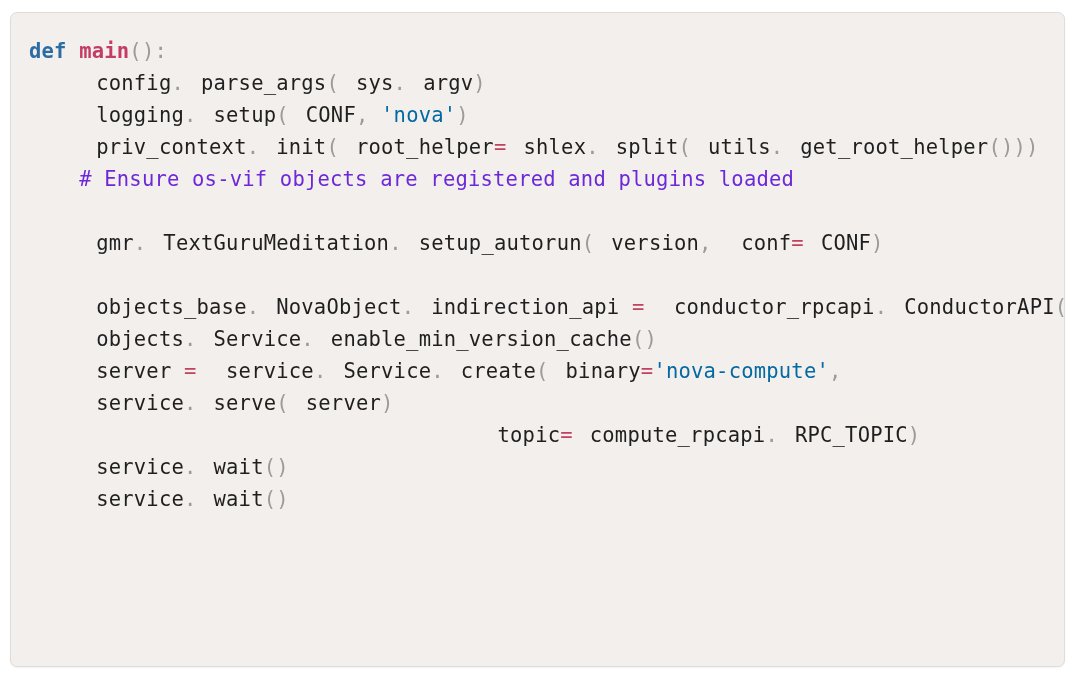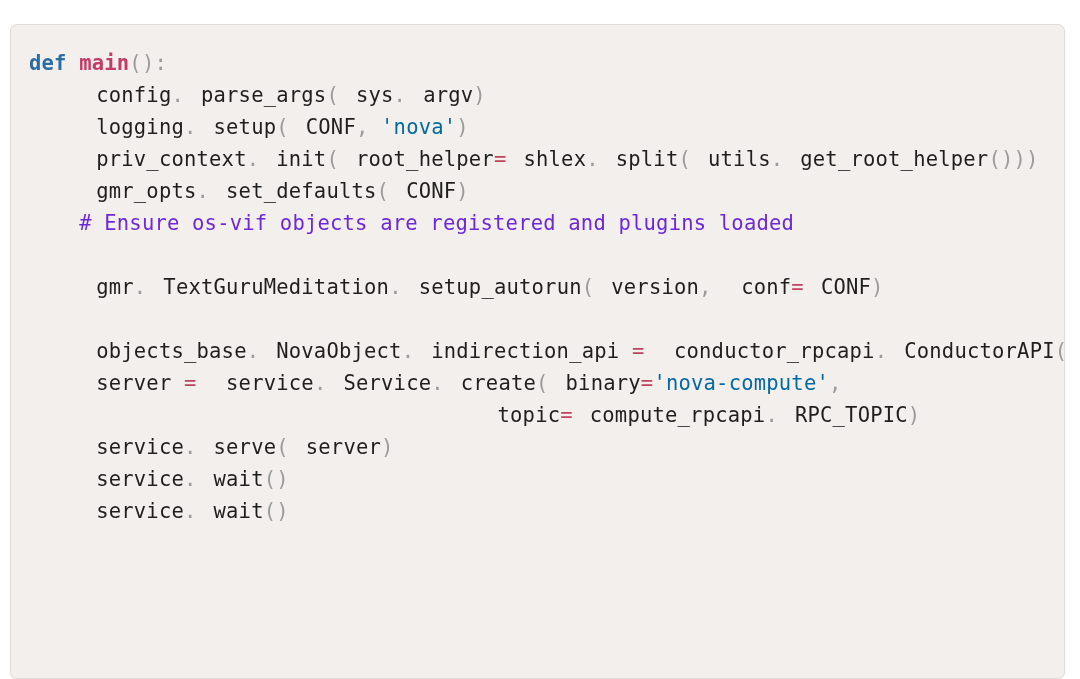--- a/index.html
+++ b/index.html
@@ -9,21 +9,21 @@
   }
   body {
     width: 1080px;
     height: 679px;
     font-family: "DejaVu Sans Mono", monospace;
     overflow: hidden;
   }
   .code-card {
     position: absolute;
     left: 10px;
-    top: 24px;
+    top: 12px;
     width: 1055px;
     height: 655px;
     box-sizing: border-box;
     background: #f2efec;
     border: 1px solid #e0dcd8;
     border-radius: 7px;
     box-shadow: 0 1px 2px rgba(0,0,0,0.05);
     overflow: hidden;
   }
   .code-body {
@@ -55,25 +55,25 @@
 </style>
 </head>
 <body>
 
 <div class="code-card">
   <div class="code-body">
       <div class="line"><span class="t-kw">def</span><span class="t-plain"> </span><span class="t-fn">main</span><span class="t-punc">()</span><span class="t-punc">:</span></div>
       <div class="line"><span class="t-plain">    </span><span class="t-name">config</span><span class="t-punc">.</span><span class="t-name">parse_args</span><span class="t-punc">(</span><span class="t-name">sys</span><span class="t-punc">.</span><span class="t-name">argv</span><span class="t-punc">)</span></div>
       <div class="line"><span class="t-plain">    </span><span class="t-name">logging</span><span class="t-punc">.</span><span class="t-name">setup</span><span class="t-punc">(</span><span class="t-name">CONF</span><span class="t-punc">, </span><span class="t-str">'nova'</span><span class="t-punc">)</span></div>
       <div class="line"><span class="t-plain">    </span><span class="t-name">priv_context</span><span class="t-punc">.</span><span class="t-name">init</span><span class="t-punc">(</span><span class="t-name">root_helper</span><span class="t-op">=</span><span class="t-name">shlex</span><span class="t-punc">.</span><span class="t-name">split</span><span class="t-punc">(</span><span class="t-name">utils</span><span class="t-punc">.</span><span class="t-name">get_root_helper</span><span class="t-punc">()))</span></div>
-      <div class="line"><span class="t-plain">    </span><span class="t-name">gmr_opts</span><span class="t-punc">.</span><span class="t-name">set_defaults</span><span class="t-punc">(</span><span class="t-name">CONF</span><span class="t-punc">)</span></div>
       <div class="line"><span class="t-plain">    </span><span class="t-cmt"># Ensure os-vif objects are registered and plugins loaded</span></div>
       <div class="line blank">&nbsp;</div>
       <div class="line"><span class="t-plain">    </span><span class="t-name">gmr</span><span class="t-punc">.</span><span class="t-name">TextGuruMeditation</span><span class="t-punc">.</span><span class="t-name">setup_autorun</span><span class="t-punc">(</span><span class="t-name">version</span><span class="t-punc">, </span><span class="t-name">conf</span><span class="t-op">=</span><span class="t-name">CONF</span><span class="t-punc">)</span></div>
       <div class="line blank">&nbsp;</div>
       <div class="line"><span class="t-plain">    </span><span class="t-name">objects_base</span><span class="t-punc">.</span><span class="t-name">NovaObject</span><span class="t-punc">.</span><span class="t-name">indirection_api</span><span class="t-plain"> </span><span class="t-op">=</span><span class="t-plain"> </span><span class="t-name">conductor_rpcapi</span><span class="t-punc">.</span><span class="t-name">ConductorAPI</span><span class="t-punc">()</span></div>
+      <div class="line"><span class="t-plain">    </span><span class="t-name">objects</span><span class="t-punc">.</span><span class="t-name">Service</span><span class="t-punc">.</span><span class="t-name">enable_min_version_cache</span><span class="t-punc">()</span></div>
       <div class="line"><span class="t-plain">    </span><span class="t-name">server</span><span class="t-plain"> </span><span class="t-op">=</span><span class="t-plain"> </span><span class="t-name">service</span><span class="t-punc">.</span><span class="t-name">Service</span><span class="t-punc">.</span><span class="t-name">create</span><span class="t-punc">(</span><span class="t-name">binary</span><span class="t-op">=</span><span class="t-str">'nova-compute'</span><span class="t-punc">,</span></div>
+      <div class="line"><span class="t-plain">    </span><span class="t-name">service</span><span class="t-punc">.</span><span class="t-name">serve</span><span class="t-punc">(</span><span class="t-name">server</span><span class="t-punc">)</span></div>
       <div class="line"><span class="t-plain">                                    </span><span class="t-name">topic</span><span class="t-op">=</span><span class="t-name">compute_rpcapi</span><span class="t-punc">.</span><span class="t-name">RPC_TOPIC</span><span class="t-punc">)</span></div>
-      <div class="line"><span class="t-plain">    </span><span class="t-name">service</span><span class="t-punc">.</span><span class="t-name">serve</span><span class="t-punc">(</span><span class="t-name">server</span><span class="t-punc">)</span></div>
       <div class="line"><span class="t-plain">    </span><span class="t-name">service</span><span class="t-punc">.</span><span class="t-name">wait</span><span class="t-punc">()</span></div>
       <div class="line"><span class="t-plain">    </span><span class="t-name">service</span><span class="t-punc">.</span><span class="t-name">wait</span><span class="t-punc">()</span></div>
     </div>
 </div>
 
 </body></html>

